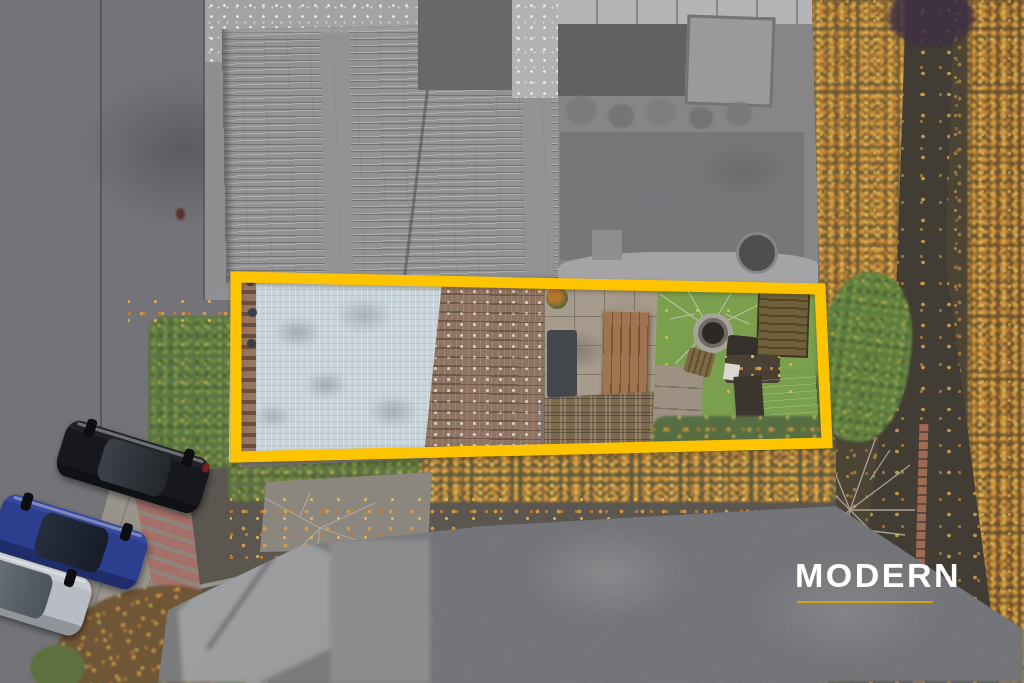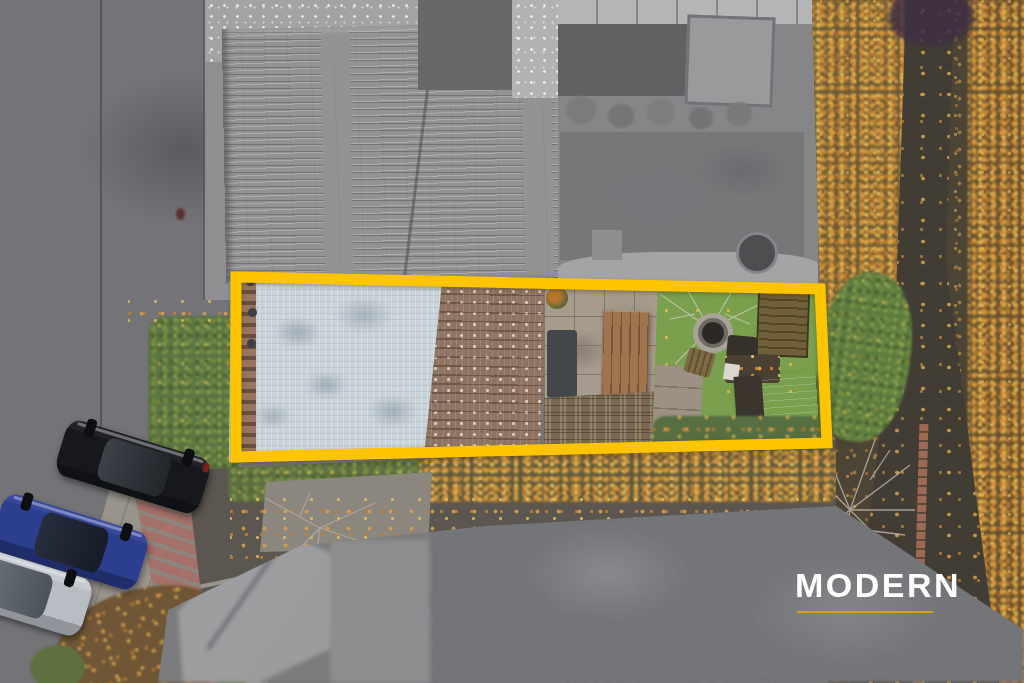--- a/index.html
+++ b/index.html
@@ -70,21 +70,21 @@
 
   
   .car{border-radius:13px/17px;box-shadow:2px 3px 6px rgba(0,0,0,.45);}
   .car .glass{position:absolute;left:28%;top:12%;width:46%;height:76%;border-radius:8px/12px;}
   .car .hl{position:absolute;left:6%;top:4%;width:88%;height:3px;border-radius:3px;background:rgba(255,255,255,.35);}
   .wheel{position:absolute;width:10px;height:18px;background:#0d0e10;border-radius:4px;}
 
   
   .logo{color:#fff;line-height:1;}
   .logo .l1{font-size:27px;font-weight:300;letter-spacing:11px;}
-  .logo .l2{font-size:34px;font-weight:700;letter-spacing:2.5px;margin-top:12px;}
+  .logo .l2{font-size:34px;font-weight:700;letter-spacing:2.5px;margin-top:2px;}
   .logo .rule{width:136px;height:2px;background:#d4a017;margin-top:9px;margin-left:2px;}
 </style>
 </head>
 <body>
 
 <div class="scene">
 
   <div class="full asphalt"></div>
   <div class="abs" style="left:100px;top:0;width:2px;height:450px;background:rgba(70,70,75,.65);"></div>
   <div class="abs" style="left:203px;top:0;width:2px;height:300px;background:rgba(80,80,85,.6);"></div>

